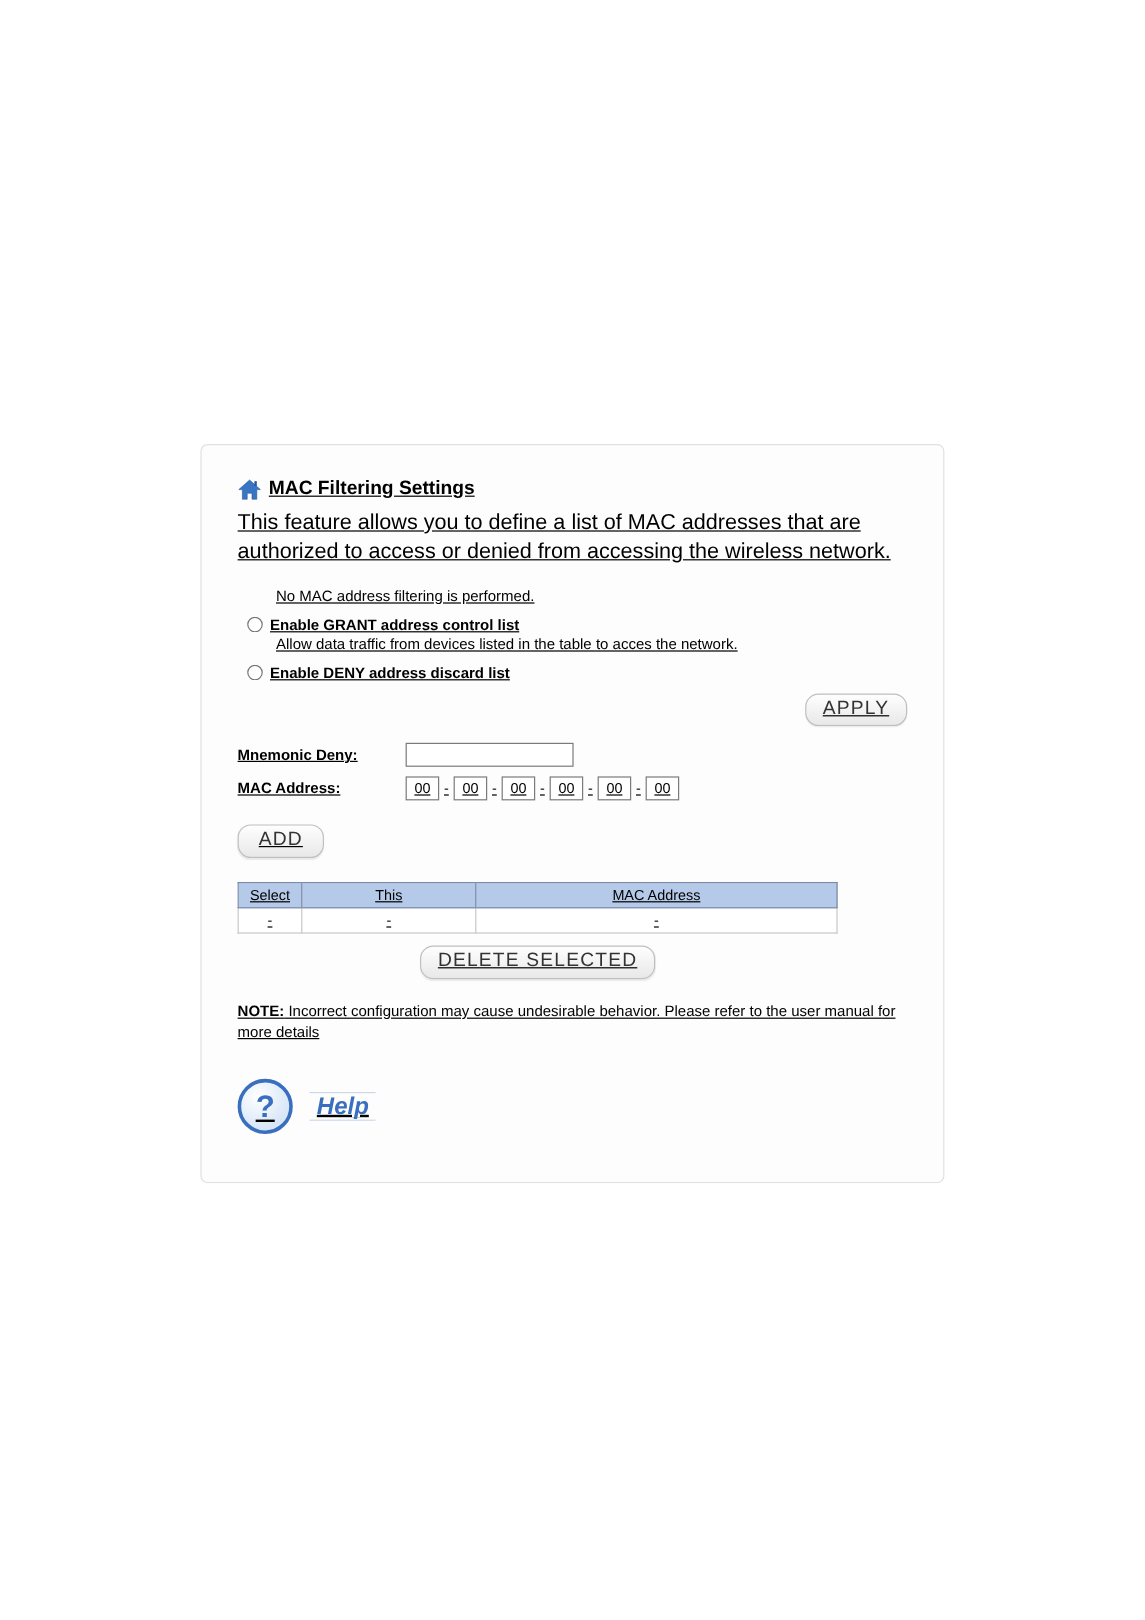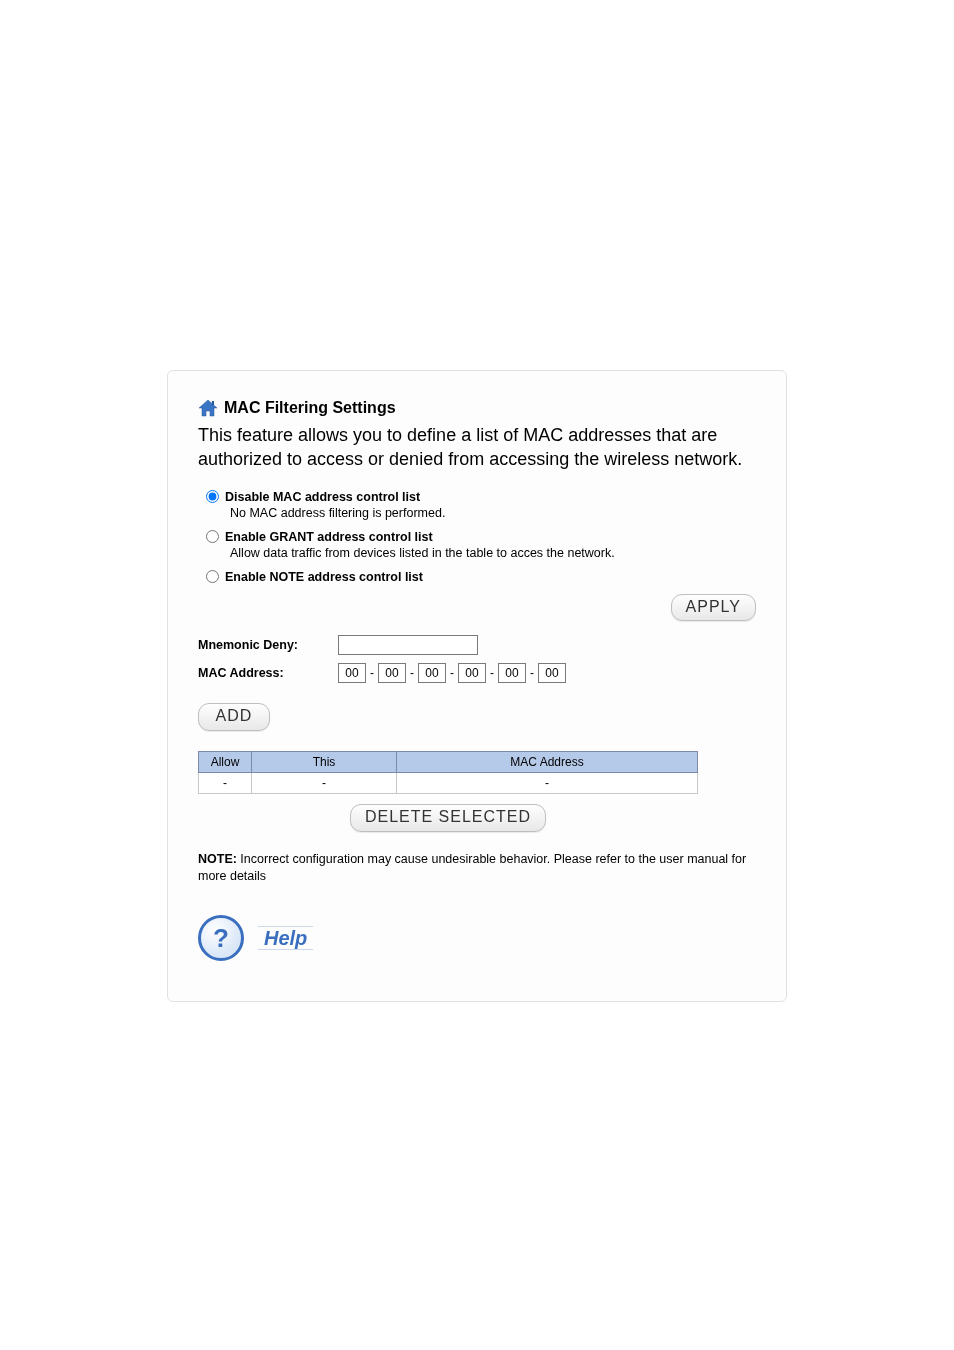--- a/index.html
+++ b/index.html
@@ -11,20 +11,21 @@
     color: #000;
   }
   .panel {
     box-sizing: border-box;
     width: 620px;
     margin: 370px auto 0 auto;
     border: 1px solid #e1e1e1;
     border-radius: 6px;
     background: #fdfdfd;
     padding: 28px 30px 40px 30px;
+    text-decoration: underline;
   }
   .title-row {
     display: flex;
     align-items: center;
     gap: 6px;
     margin-bottom: 6px;
   }
   .title-row h1 {
     font-size: 16px;
     font-weight: bold;
@@ -208,39 +209,35 @@
       </svg>
     </span>
     <h1>MAC Filtering Settings</h1>
   </div>
 
   <p class="intro">This feature allows you to define a list of MAC addresses that are authorized to access or denied from accessing the wireless network.</p>
 
   <div class="radio-list">
 
     <div class="radio-item">
-      <label class="radio-line">
-        <input type="radio" name="mode" checked="" style="">
-        <span class="radio-label">Disable MAC address control list</span>
-      </label>
       <div class="radio-desc">No MAC address filtering is performed.</div>
     </div>
 
     <div class="radio-item">
       <label class="radio-line">
         <input type="radio" name="mode" style="">
         <span class="radio-label">Enable GRANT address control list</span>
       </label>
       <div class="radio-desc">Allow data traffic from devices listed in the table to acces the network.</div>
     </div>
 
     <div class="radio-item">
       <label class="radio-line">
         <input type="radio" name="mode" style="">
-        <span class="radio-label">Enable NOTE address control list</span>
+        <span class="radio-label">Enable DENY address discard list</span>
       </label>
     </div>
 
   </div>
 
   <div class="btn-row-right">
     <button class="pill-btn">APPLY</button>
   </div>
 
   <div class="form-grid">
@@ -265,21 +262,21 @@
     </div>
   </div>
 
   <div class="add-row">
     <button class="pill-btn">ADD</button>
   </div>
 
   <table class="mac-table">
     <thead>
       <tr>
-        <th class="col-select">Allow</th>
+        <th class="col-select">Select</th>
         <th class="col-name">This</th>
         <th>MAC Address</th>
       </tr>
     </thead>
     <tbody>
       <tr>
         <td>-</td>
         <td>-</td>
         <td>-</td>
       </tr>

